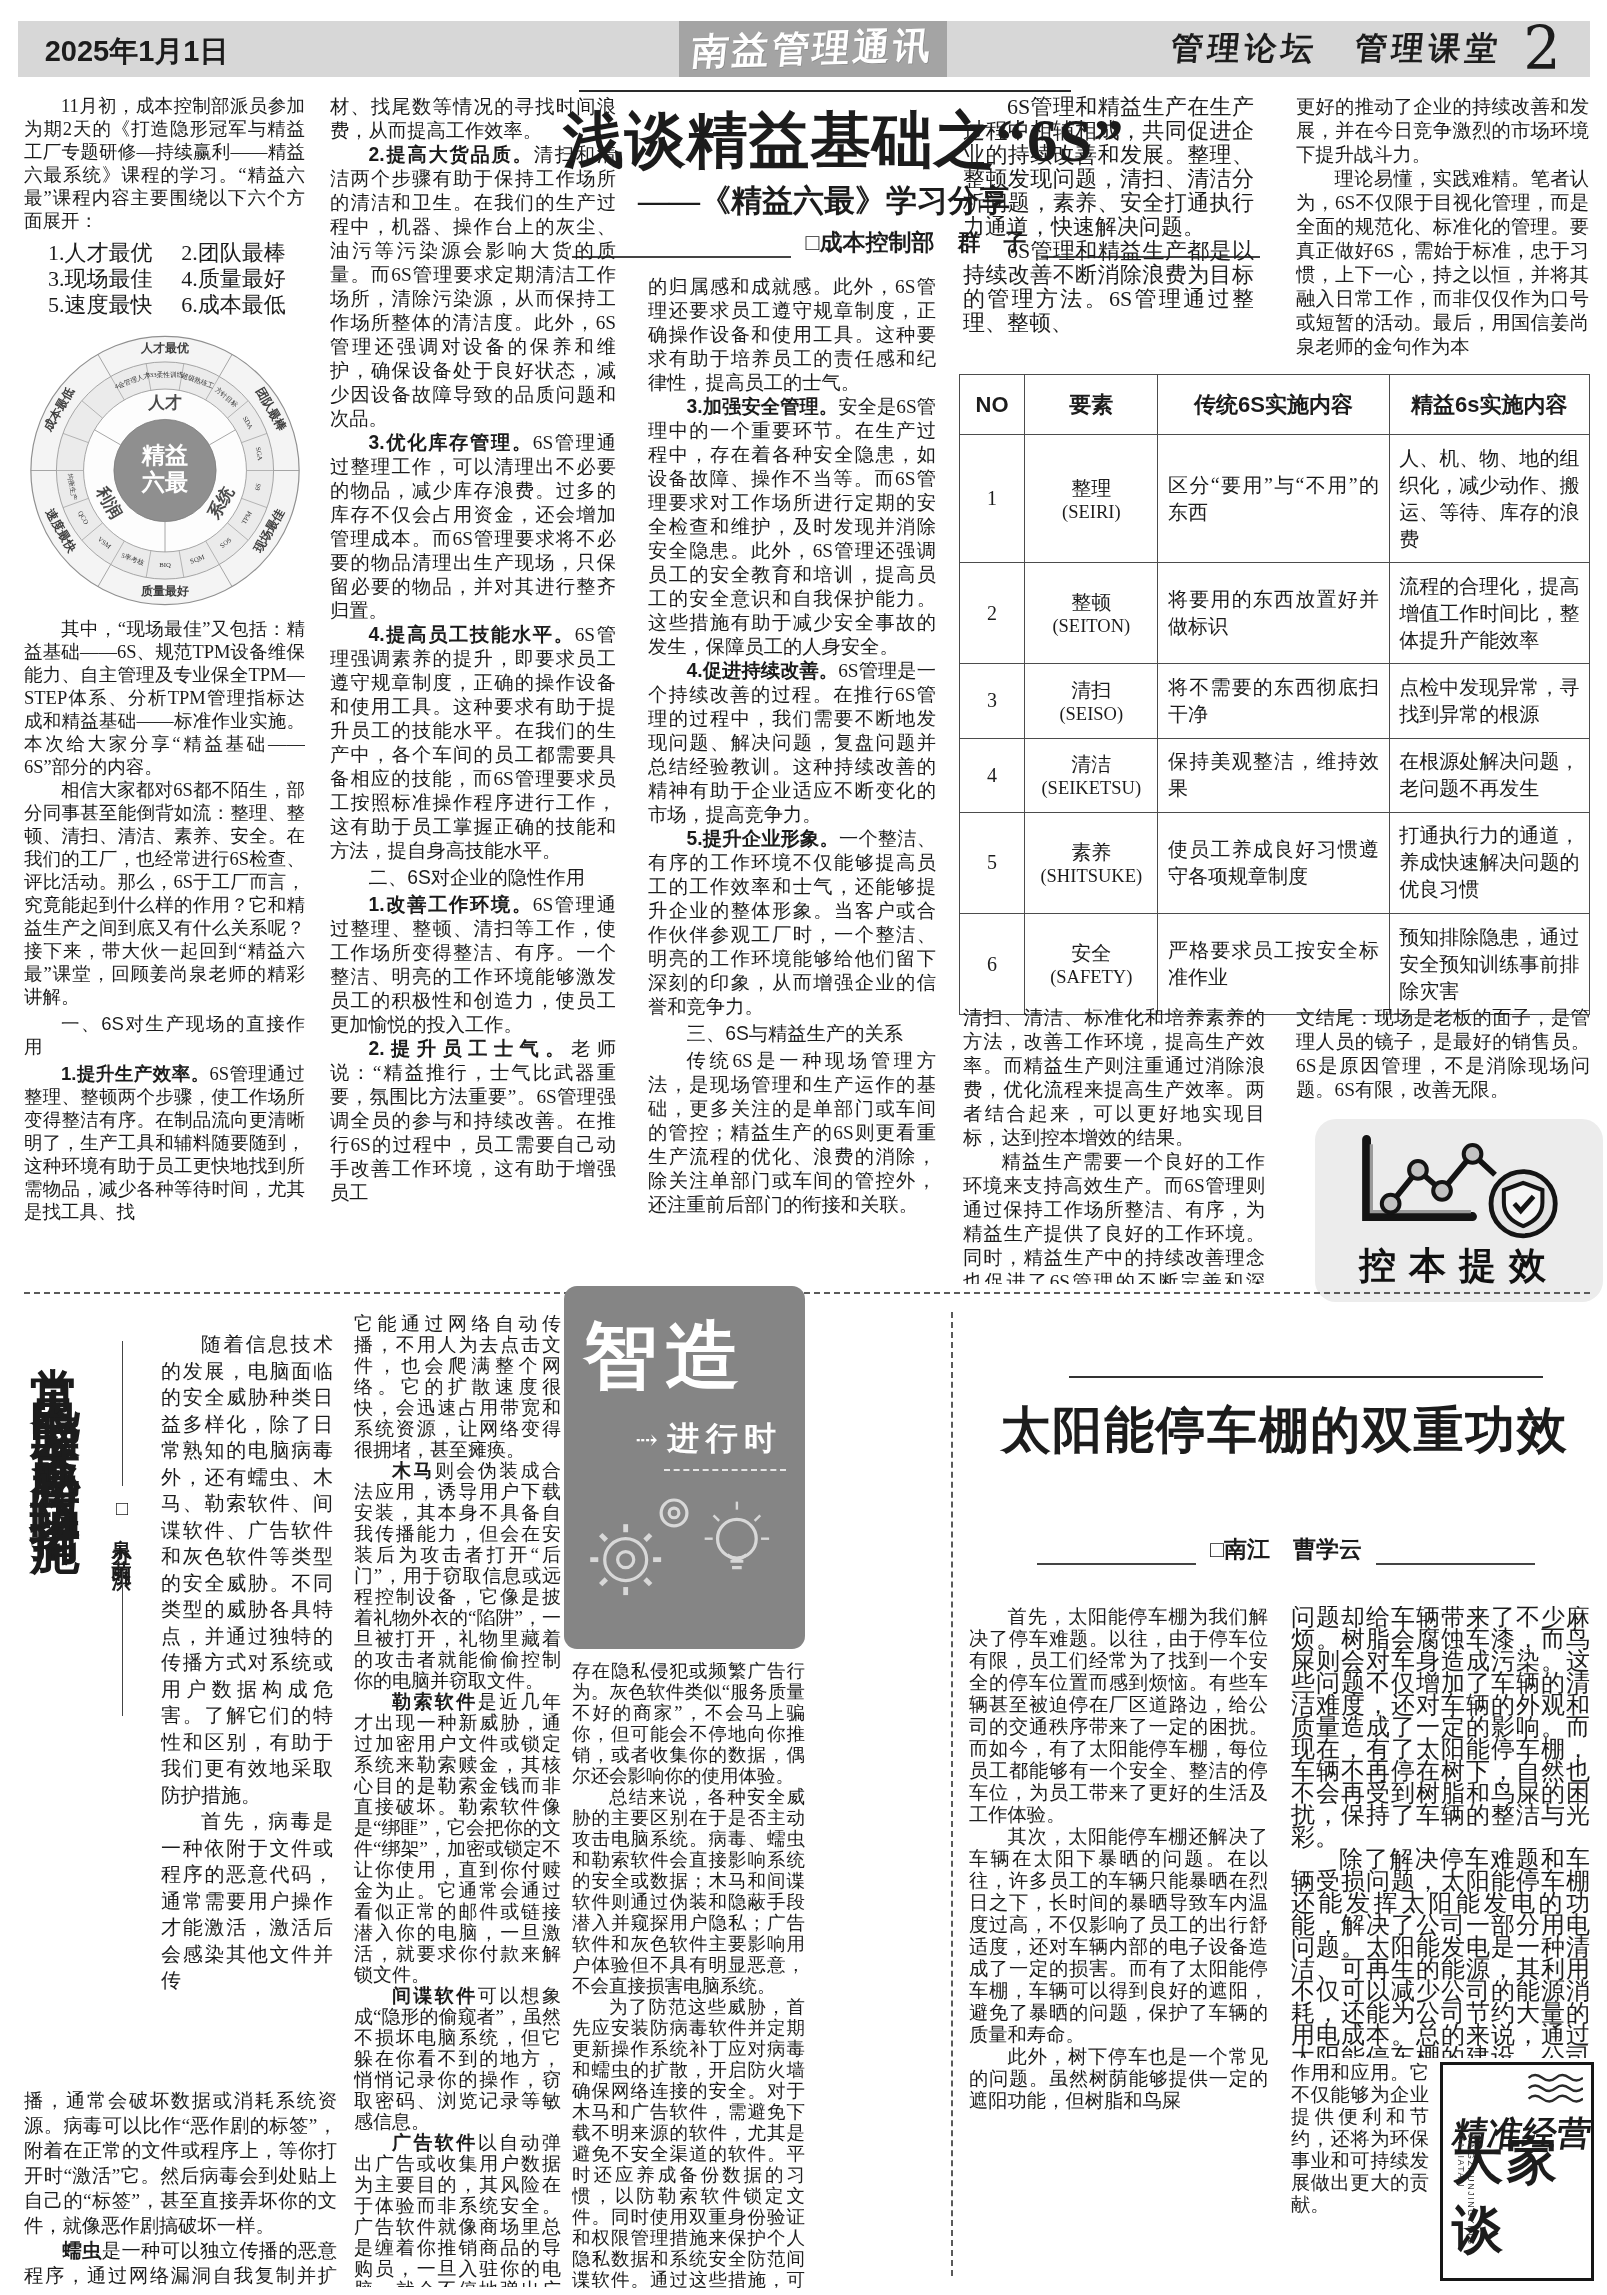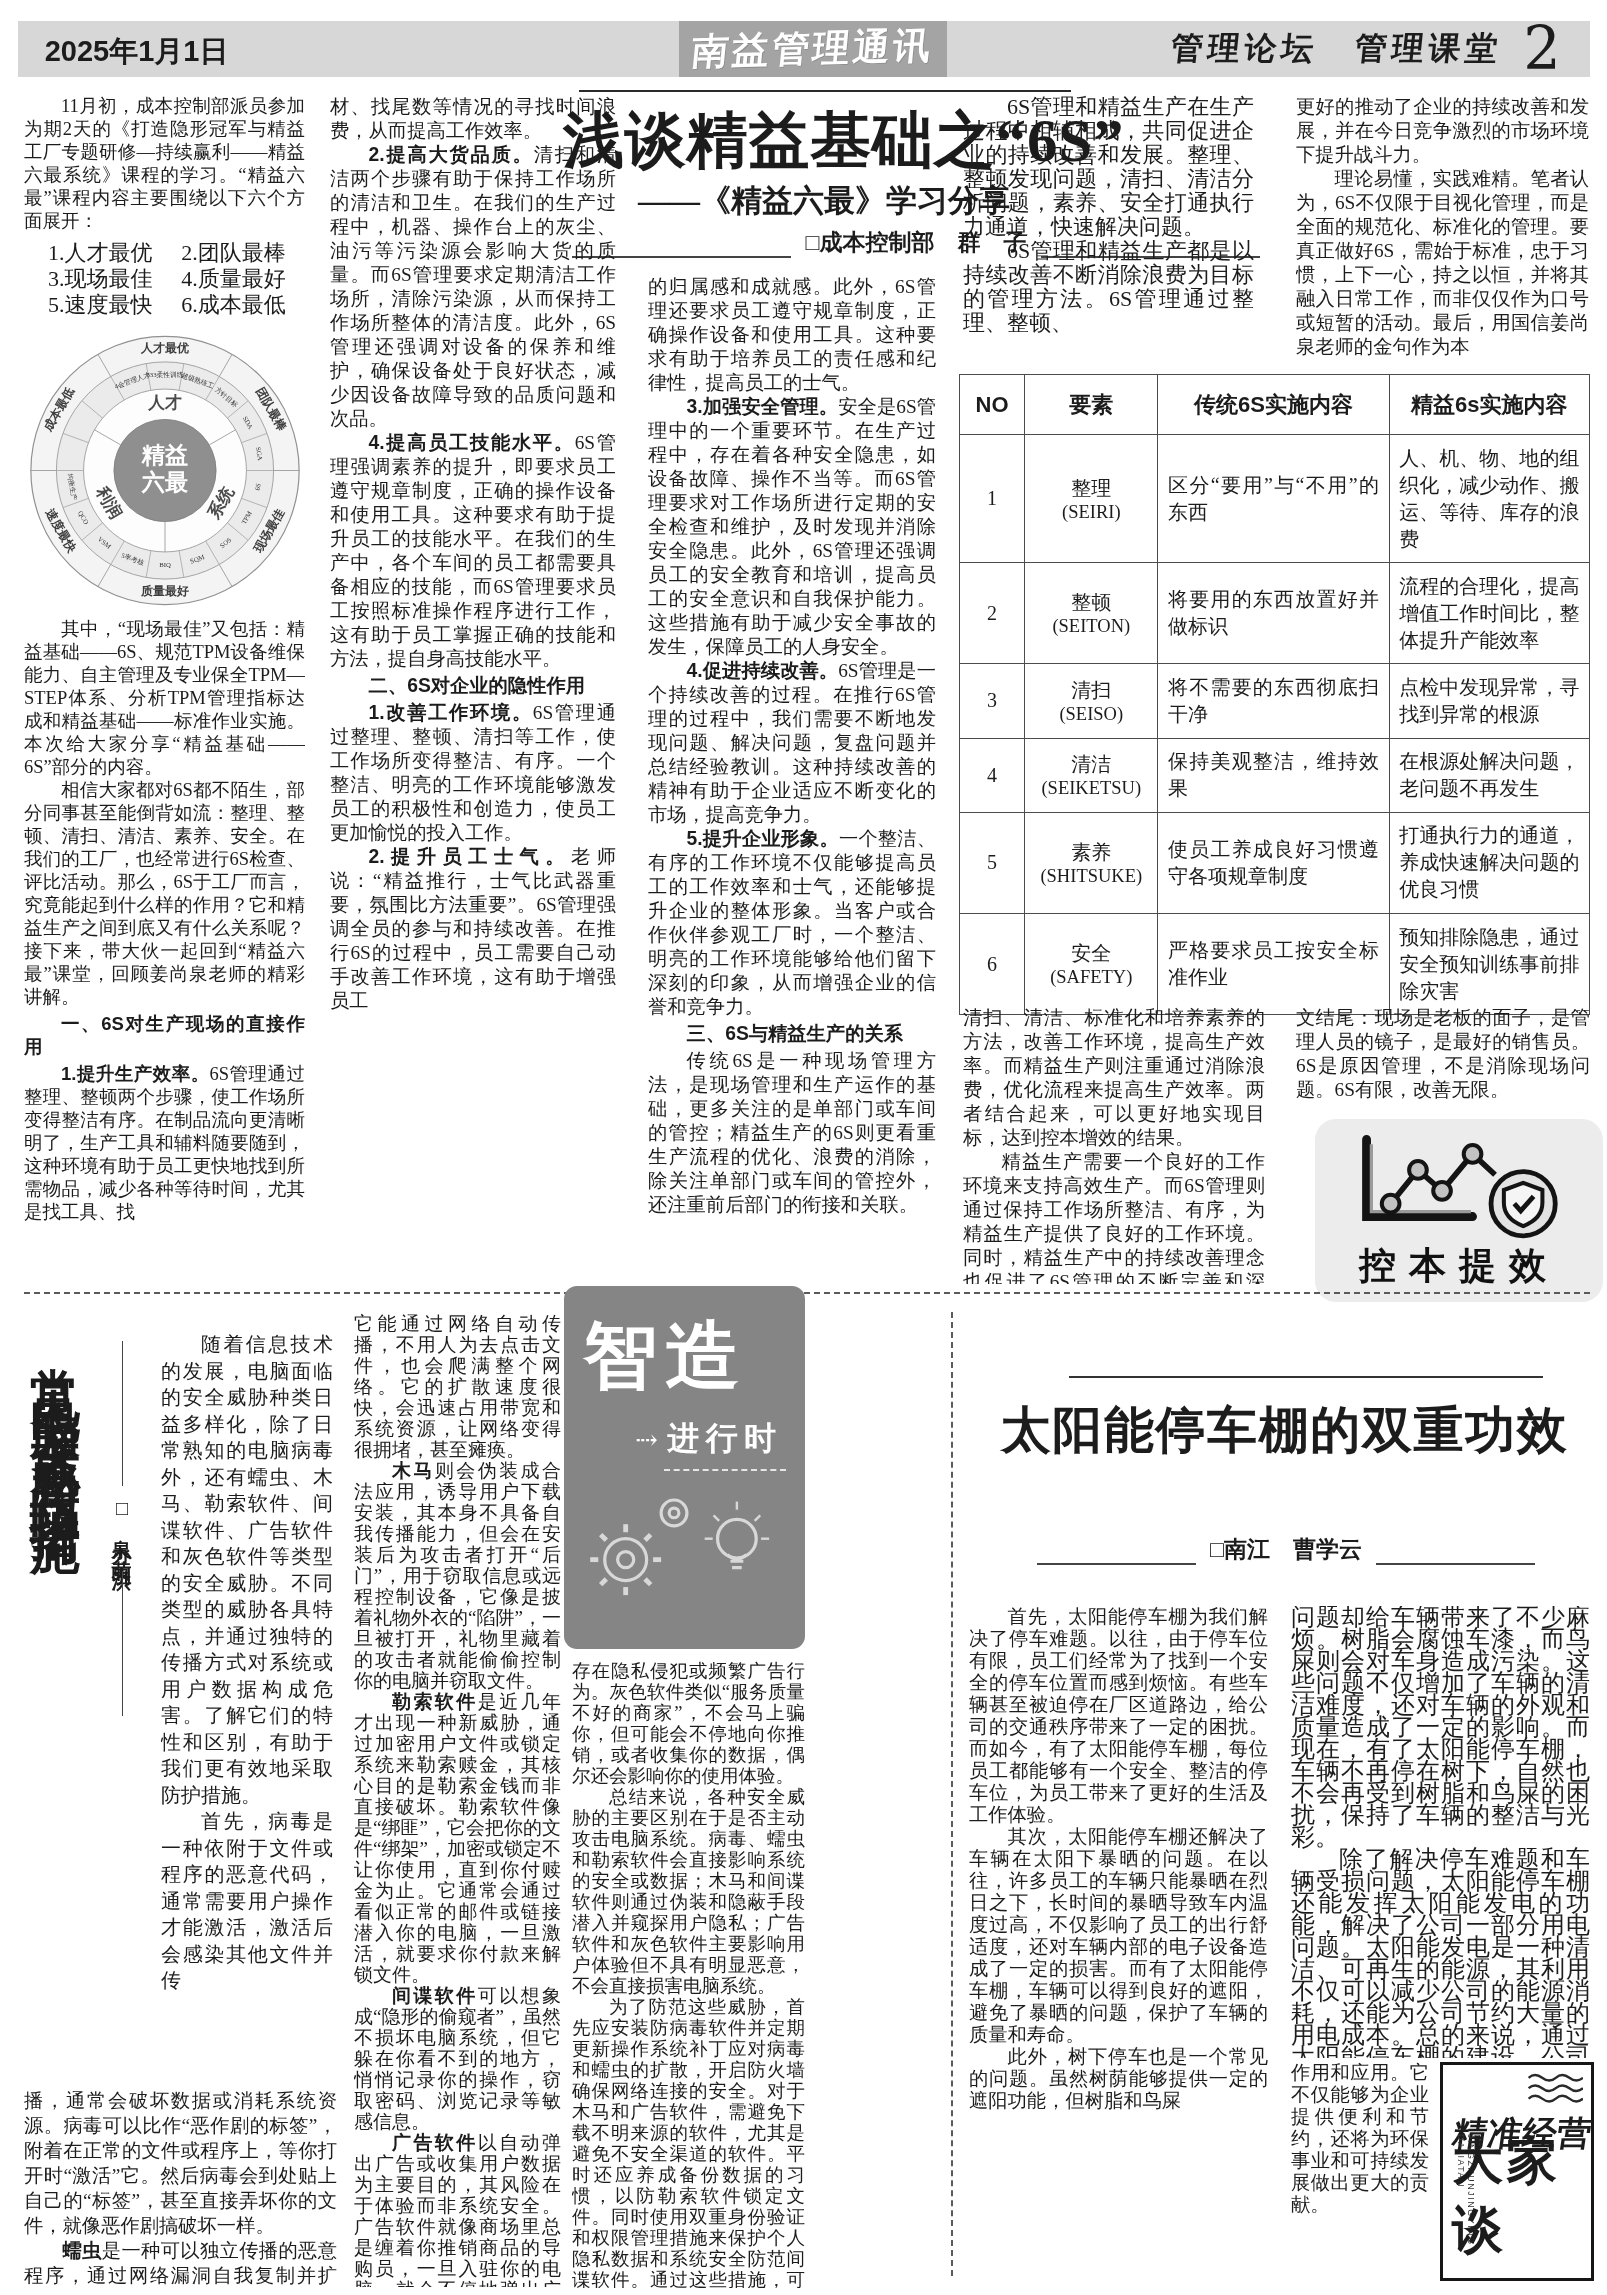--- a/index.html
+++ b/index.html
@@ -3,21 +3,21 @@
 <meta charset="utf-8">
 <style>
   html,body{margin:0;padding:0;background:#9e9e9e;}
   .page{position:relative;width:1607px;height:2295px;background:#ffffff;overflow:hidden;
         color:#1c1c1c;font-family:"Liberation Serif","DejaVu Serif",serif;}
   .abs{position:absolute;}
   .col{overflow:hidden;text-align:justify;}
   .col p{margin:0;text-indent:2em;}
   .col p.cont{text-indent:0;}
   .col p b{font-family:"Liberation Sans","DejaVu Sans",sans-serif;}
-  .col .hd{font-family:"Liberation Sans","DejaVu Sans",sans-serif;font-weight:bold;text-indent:2em;margin:3.2px 0;}
+  .col .hd{font-family:"Liberation Sans","DejaVu Sans",sans-serif;font-weight:normal;text-indent:2em;margin:3.2px 0;}
   
   .masthead{left:17.7px;top:21px;width:1572px;height:56px;background:#d7d7d7;}
   .mh-date{position:absolute;left:27px;top:11.3px;font-size:29px;font-weight:bold;
            font-family:"Liberation Sans","DejaVu Sans",sans-serif;}
   .mh-logo{position:absolute;left:661px;top:0;width:268px;height:56px;background:#a4a4a4;
            display:flex;align-items:center;justify-content:center;}
   .mh-logo span{color:#fff;font-size:37px;font-weight:900;letter-spacing:3.2px;
            transform:skewX(-7deg) rotate(-1.5deg);text-shadow:0.8px 0.8px 0 #8b8b8b;}
   .mh-right{position:absolute;right:29px;top:0;height:56px;display:flex;align-items:center;gap:21px;}
   .mh-section{font-size:32px;font-weight:900;transform:skewX(-6deg);letter-spacing:4.8px;}
@@ -177,20 +177,21 @@
         <p>其中，“现场最佳”又包括：精益基础——6S、规范TPM设备维保能力、自主管理及专业保全TPM—STEP体系、分析TPM管理指标达成和精益基础——标准作业实施。本次给大家分享“精益基础——6S”部分的内容。</p>
         <p>相信大家都对6S都不陌生，部分同事甚至能倒背如流：整理、整顿、清扫、清洁、素养、安全。在我们的工厂，也经常进行6S检查、评比活动。那么，6S于工厂而言，究竟能起到什么样的作用？它和精益生产之间到底又有什么关系呢？接下来，带大伙一起回到“精益六最”课堂，回顾姜尚泉老师的精彩讲解。</p>
         <div class="hd">一、6S对生产现场的直接作用</div>
         <p><b>1.提升生产效率。</b>6S管理通过整理、整顿两个步骤，使工作场所变得整洁有序。在制品流向更清晰明了，生产工具和辅料随要随到，这种环境有助于员工更快地找到所需物品，减少各种等待时间，尤其是找工具、找</p>
       </div>
   </div>
 
   <div class="abs col" style="left:330px;top:95px;width:286px;height:1188px;font-size:19.3px;line-height:24px;">
       <p class="cont">材、找尾数等情况的寻找时间浪费，从而提高工作效率。</p>
       <p><b>2.提高大货品质。</b>清扫和清洁两个步骤有助于保持工作场所的清洁和卫生。在我们的生产过程中，机器、操作台上的灰尘、油污等污染源会影响大货的质量。而6S管理要求定期清洁工作场所，清除污染源，从而保持工作场所整体的清洁度。此外，6S管理还强调对设备的保养和维护，确保设备处于良好状态，减少因设备故障导致的品质问题和次品。</p>
+      <p><b>3.优化库存管理。</b>6S管理通过整理工作，可以清理出不必要的物品，减少库存浪费。过多的库存不仅会占用资金，还会增加管理成本。而6S管理要求将不必要的物品清理出生产现场，只保留必要的物品，并对其进行整齐归置。</p>
       <p><b>4.提高员工技能水平。</b>6S管理强调素养的提升，即要求员工遵守规章制度，正确的操作设备和使用工具。这种要求有助于提升员工的技能水平。在我们的生产中，各个车间的员工都需要具备相应的技能，而6S管理要求员工按照标准操作程序进行工作，这有助于员工掌握正确的技能和方法，提自身高技能水平。</p>
       <div class="hd">二、6S对企业的隐性作用</div>
       <p><b>1.改善工作环境。</b>6S管理通过整理、整顿、清扫等工作，使工作场所变得整洁、有序。一个整洁、明亮的工作环境能够激发员工的积极性和创造力，使员工更加愉悦的投入工作。</p>
       <p><b>2.提升员工士气。</b>老师说：“精益推行，士气比武器重要，氛围比方法重要”。6S管理强调全员的参与和持续改善。在推行6S的过程中，员工需要自己动手改善工作环境，这有助于增强员工</p>
     </div>
 
   <div class="abs col" style="left:648px;top:275px;width:288px;height:1008px;font-size:19.3px;line-height:24px;">
       <p class="cont">的归属感和成就感。此外，6S管理还要求员工遵守规章制度，正确操作设备和使用工具。这种要求有助于培养员工的责任感和纪律性，提高员工的士气。</p>
       <p><b>3.加强安全管理。</b>安全是6S管理中的一个重要环节。在生产过程中，存在着各种安全隐患，如设备故障、操作不当等。而6S管理要求对工作场所进行定期的安全检查和维护，及时发现并消除安全隐患。此外，6S管理还强调员工的安全教育和培训，提高员工的安全意识和自我保护能力。这些措施有助于减少安全事故的发生，保障员工的人身安全。</p>
       <p><b>4.促进持续改善。</b>6S管理是一个持续改善的过程。在推行6S管理的过程中，我们需要不断地发现问题、解决问题，复盘问题并总结经验教训。这种持续改善的精神有助于企业适应不断变化的市场，提高竞争力。</p>

